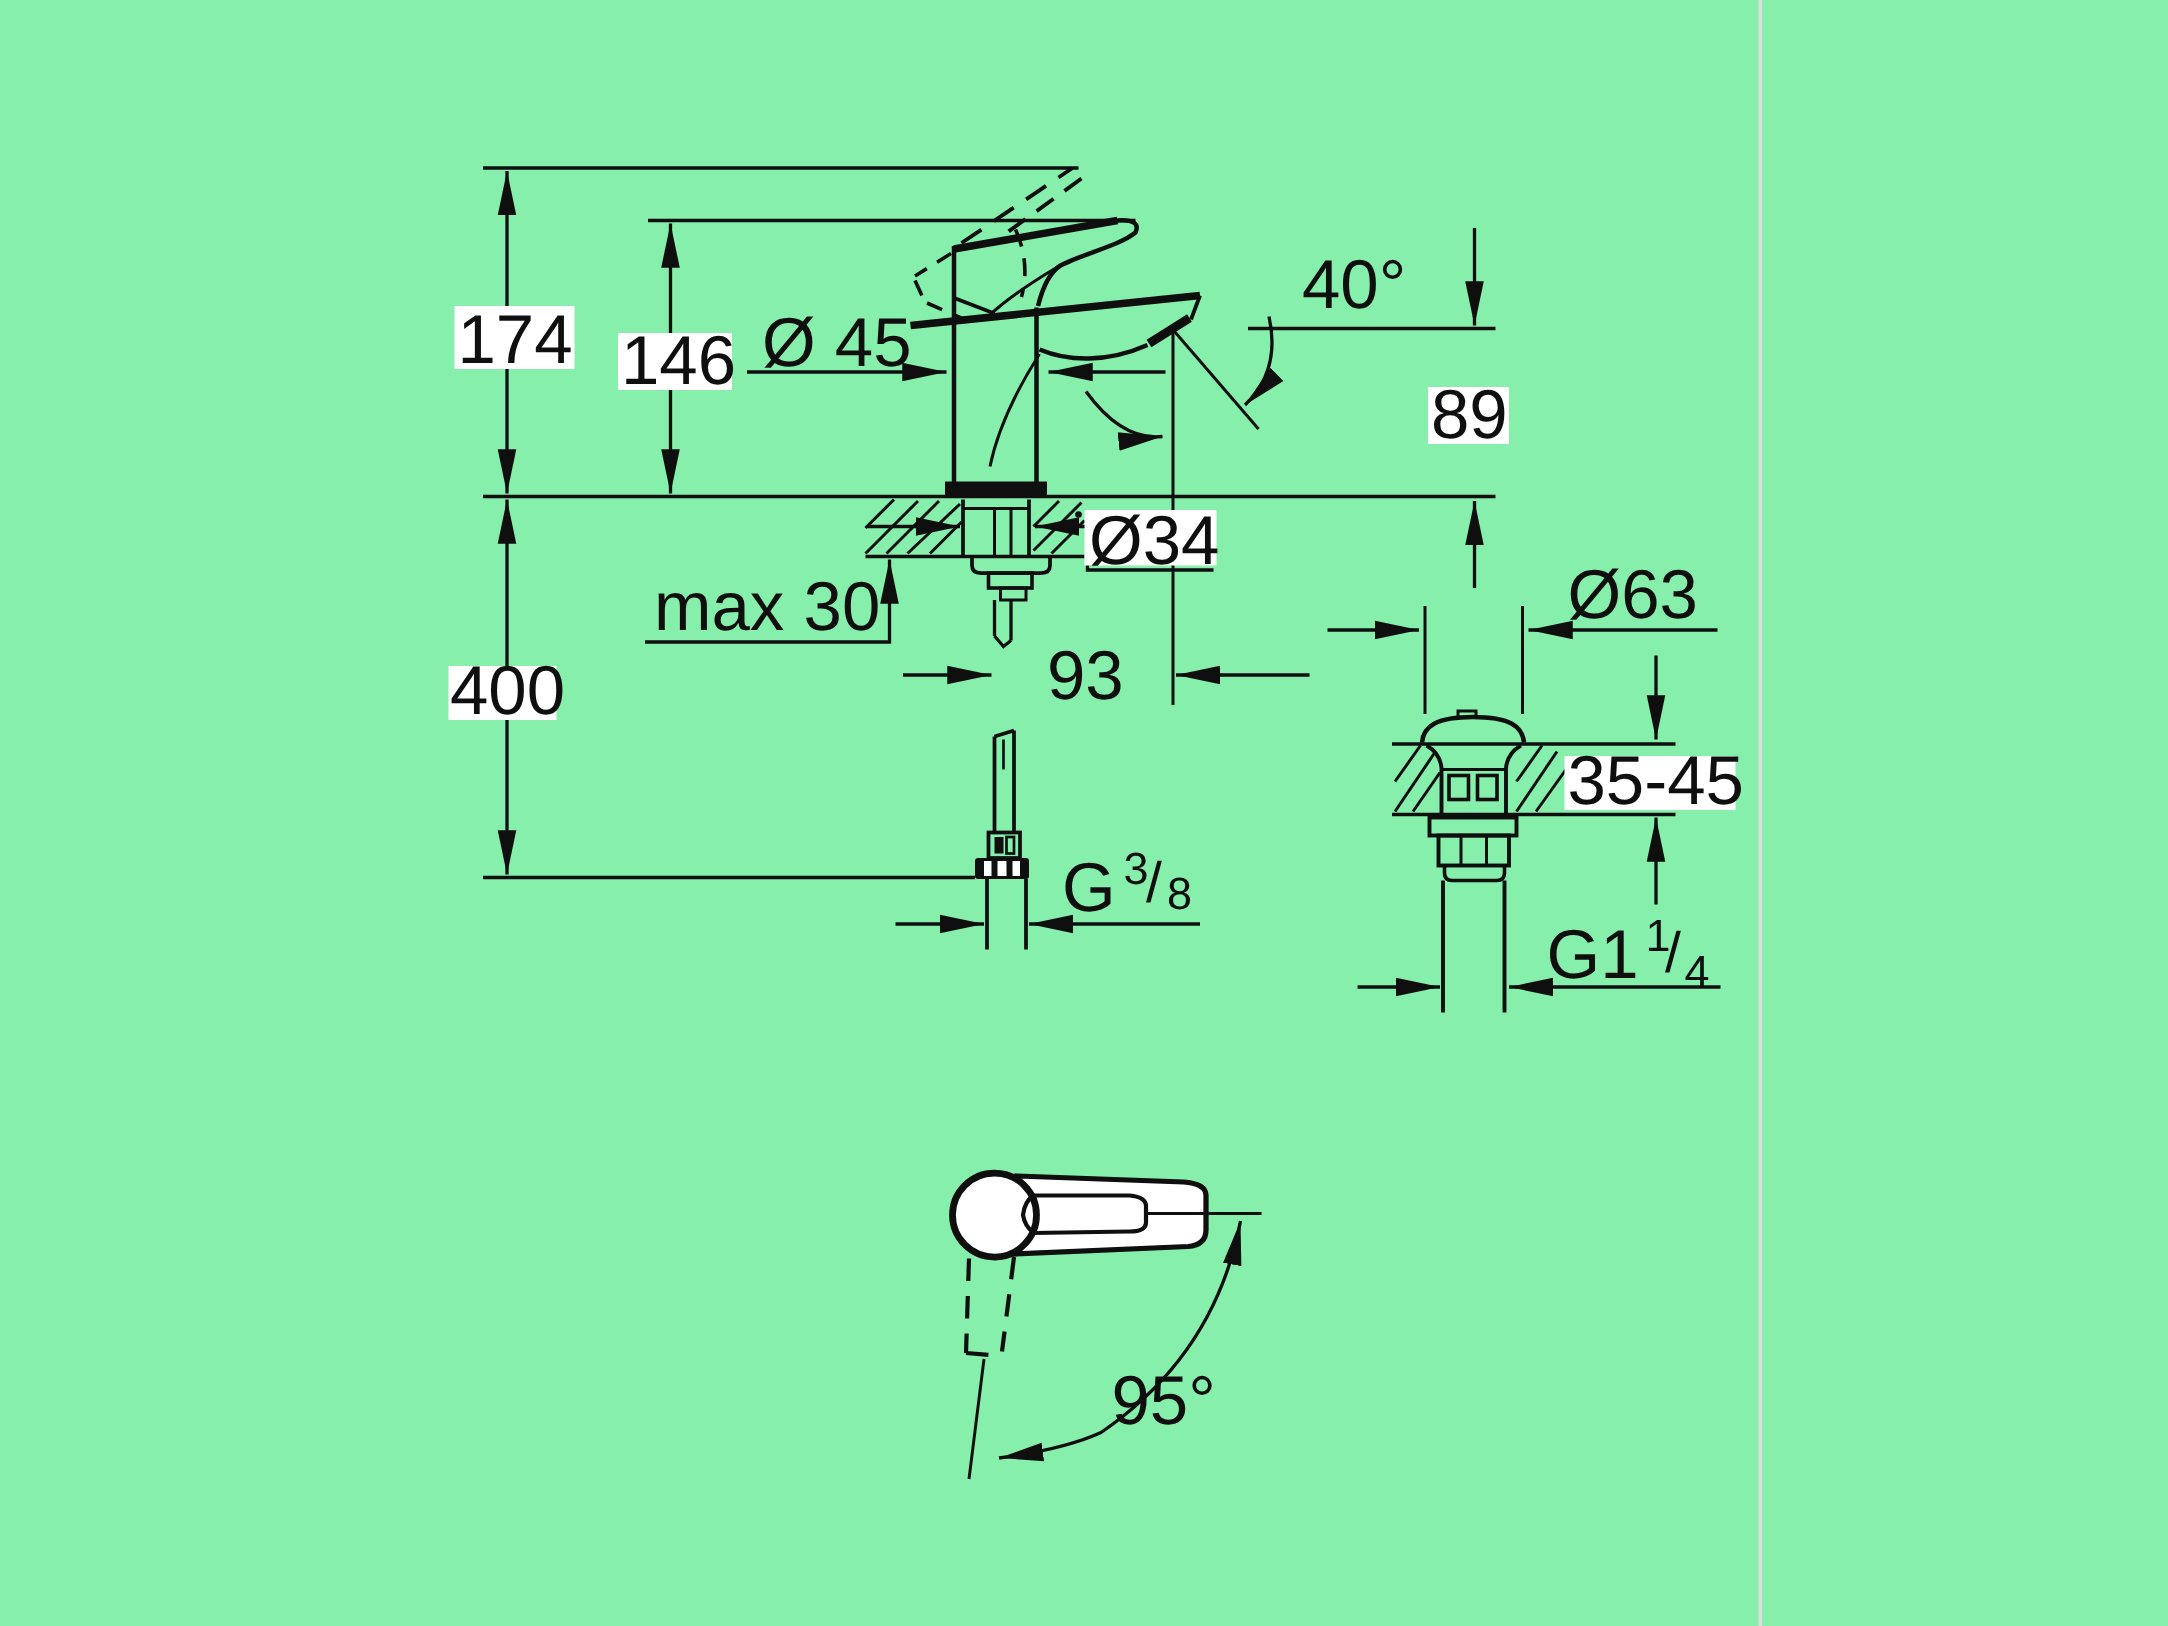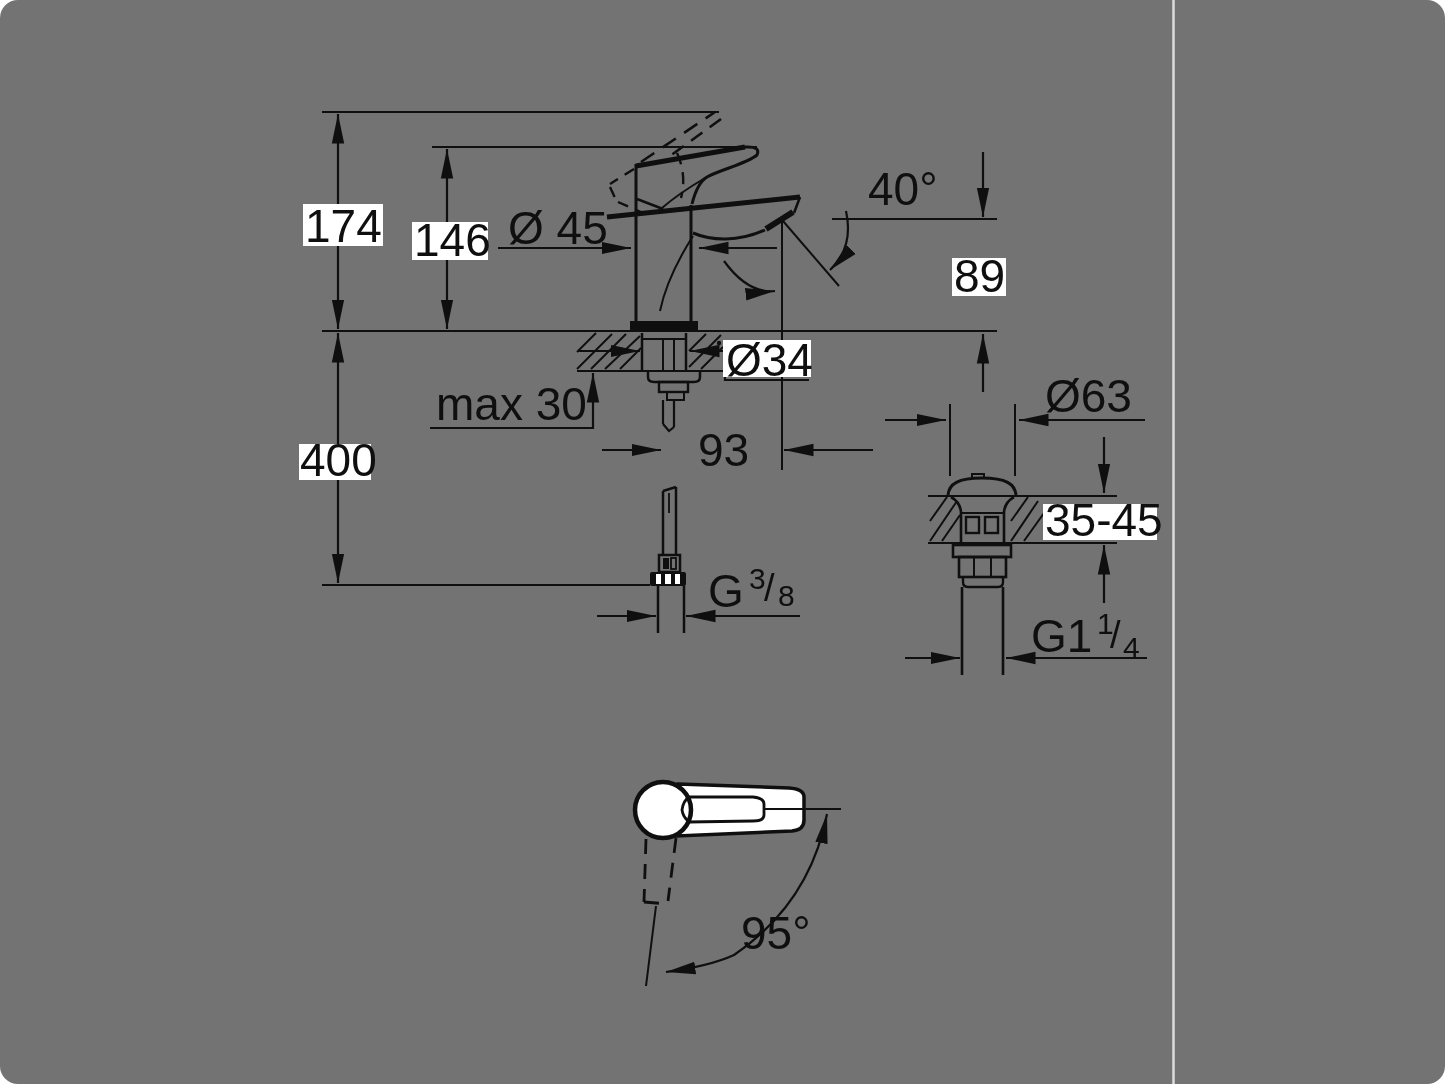--- a/index.html
+++ b/index.html
@@ -1,16 +1,16 @@
 <!DOCTYPE html>
 <html><head>
 <meta charset="utf-8">
 <style>
   html,body{margin:0;padding:0;background:#ffffff;}
-  .stage{width:1445px;height:1084px;position:relative;background:#737373;overflow:hidden;border-radius:18px;}
+  .stage{width:1445px;height:1084px;position:relative;background:#86efac;overflow:hidden;}
   svg{display:block;}
   text{font-family:"Liberation Sans", sans-serif;fill:#0f0f0f;}
   .t  {font-size:46px;}
   .tm {font-size:38px;}
   .ts {font-size:30px;}
   .ink   {stroke:#0f0f0f;fill:none;}
   .dim   {stroke-width:2.2;}
   .thin  {stroke-width:2;}
   .ext   {stroke-width:2;}
   .out   {stroke-width:3;}

